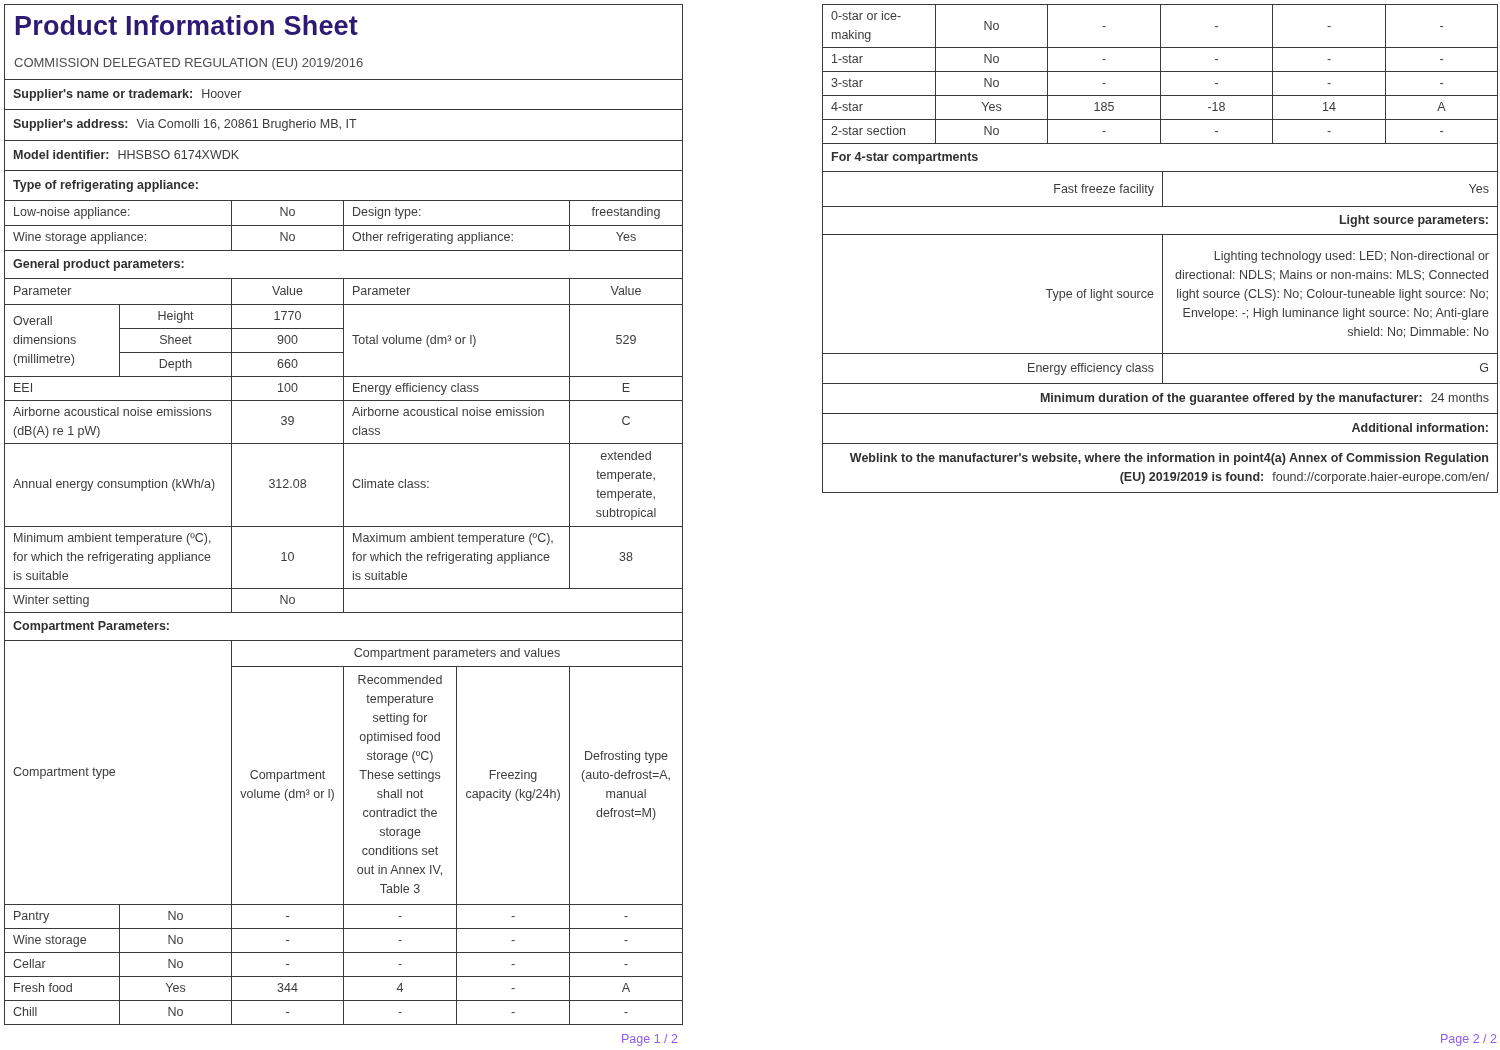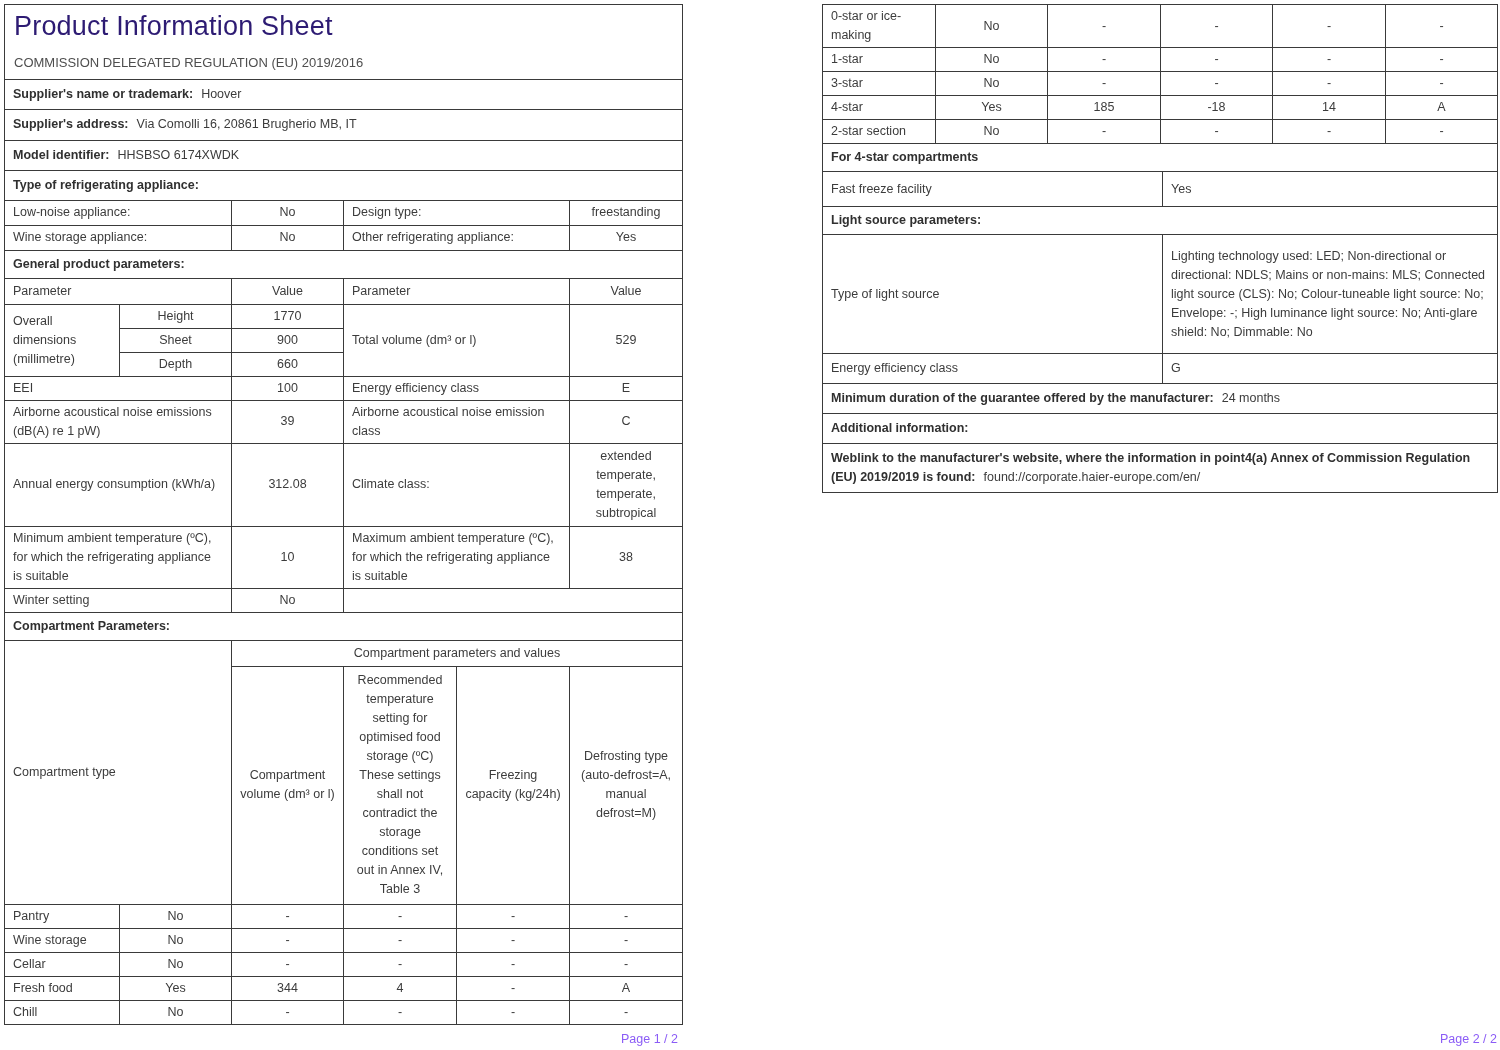--- a/index.html
+++ b/index.html
@@ -34,31 +34,31 @@
     word-wrap: break-word;
   }
   .b   { font-weight: bold; color: #303030; }
   .c   { text-align: center; }
   .sec { font-weight: bold; color: #303030; }
   .val { margin-left: 8px; }
 
   .titlecell { padding: 6px 9px; }
   .doc-title {
     font-size: 27px;
-    font-weight: normal;
+    font-weight: bold;
     color: #2d1b73;
     letter-spacing: 0.2px;
     padding: 0 0 11px 0;
     line-height: 1.15;
   }
   .doc-subtitle {
     font-size: 13px;
     color: #4e4e4e;
   }
-  .merge-up { margin-top: -1px; }
+  .merge-up { margin-top: -1px; text-align: right; }
 
   .page-footer {
     position: absolute;
     top: 1032px;
     text-align: right;
     font-size: 12.5px;
     color: #8b5cf6;
   }
   #footer1 { left: 4px;  width: 674px; }
   #footer2 { left: 822px; width: 675px; }

